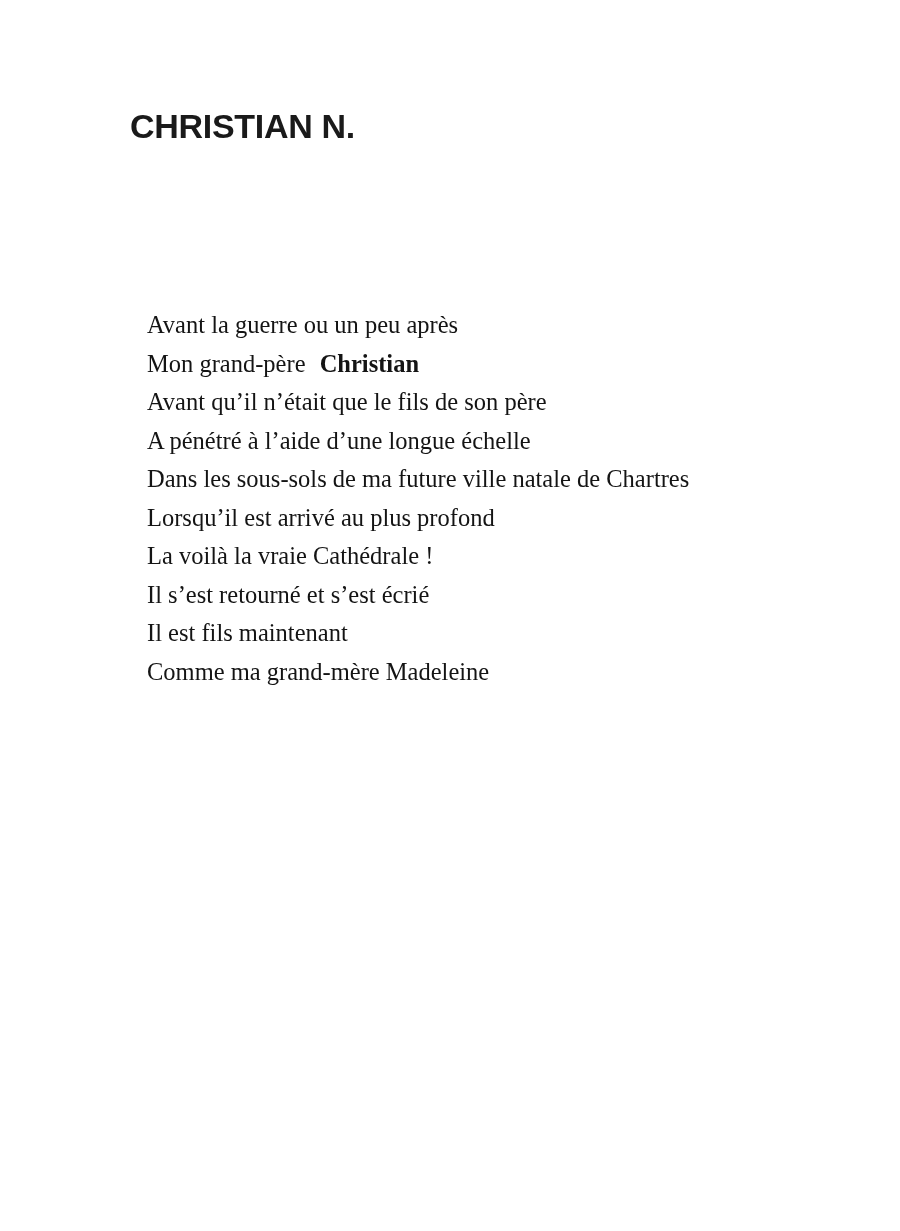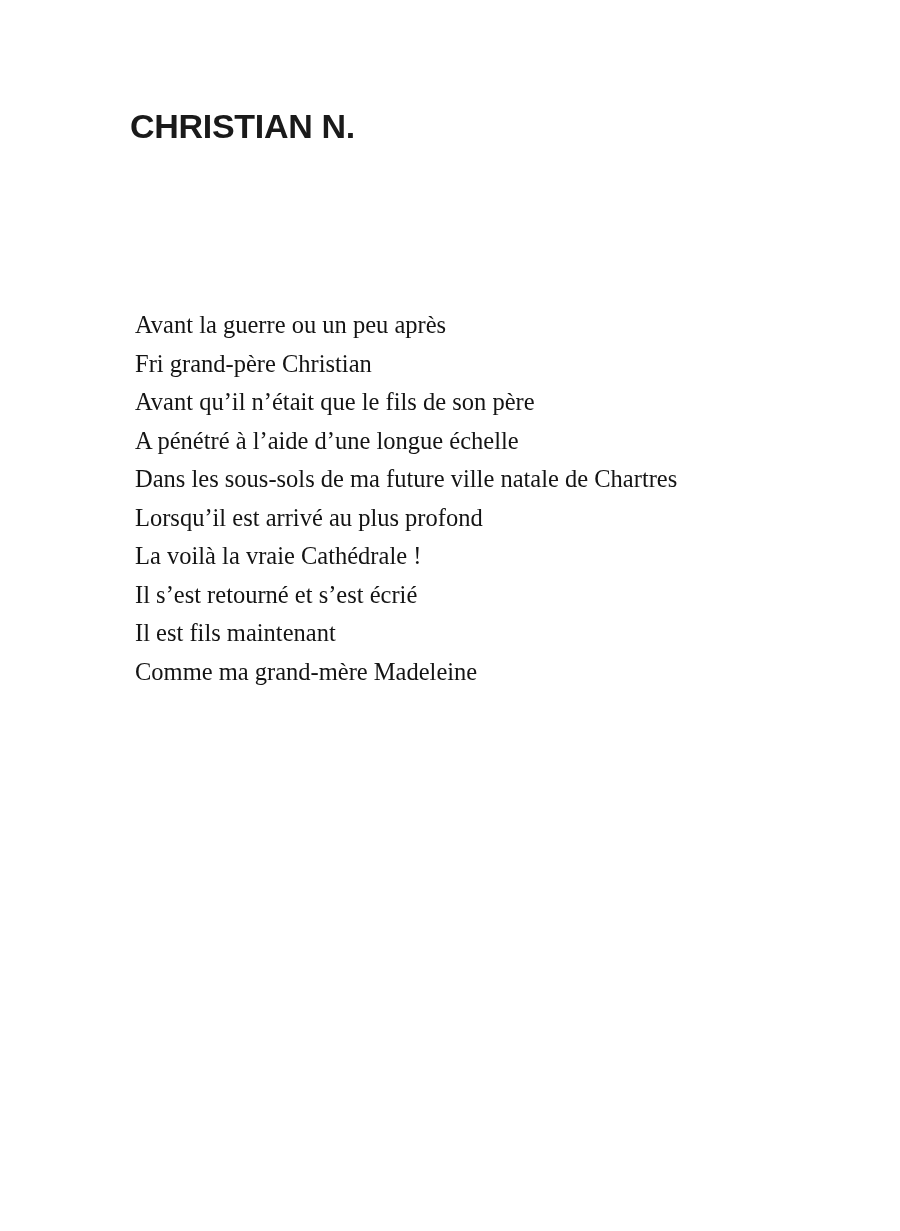--- a/index.html
+++ b/index.html
@@ -21,44 +21,45 @@
     font-family: "Liberation Sans", sans-serif;
     font-weight: bold;
     font-size: 34px;
     letter-spacing: -0.3px;
     color: #1a1a1a;
     margin: 0;
     line-height: 1.1;
   }
   .poem-body {
     position: absolute;
-    left: 135px;
+    left: 147px;
     top: 306px;
     width: 700px;
     font-family: "Liberation Serif", serif;
     font-size: 24.5px;
     line-height: 38.5px;
     color: #141414;
   }
   .poem-line {
     white-space: pre;
     margin: 0;
   }
   .poem-line b {
-    font-weight: normal;
+    font-weight: bold;
+    margin-left: 8px;
   }
 </style>
 </head>
 <body>
 
 <div class="page">
   <h1 class="poem-title">CHRISTIAN N.</h1>
   <div class="poem-body">
       <div class="poem-line"><span>Avant la guerre ou un peu après</span></div>
-      <div class="poem-line"><span>Fri grand-père </span><b>Christian</b></div>
+      <div class="poem-line"><span>Mon grand-père </span><b>Christian</b></div>
       <div class="poem-line"><span>Avant qu’il n’était que le fils de son père</span></div>
       <div class="poem-line"><span>A pénétré à l’aide d’une longue échelle</span></div>
       <div class="poem-line"><span>Dans les sous-sols de ma future ville natale de Chartres</span></div>
       <div class="poem-line"><span>Lorsqu’il est arrivé au plus profond</span></div>
       <div class="poem-line"><span>La voilà la vraie Cathédrale !</span></div>
       <div class="poem-line"><span>Il s’est retourné et s’est écrié</span></div>
       <div class="poem-line"><span>Il est fils maintenant</span></div>
       <div class="poem-line"><span>Comme ma grand-mère Madeleine</span></div>
     </div>
 </div>

